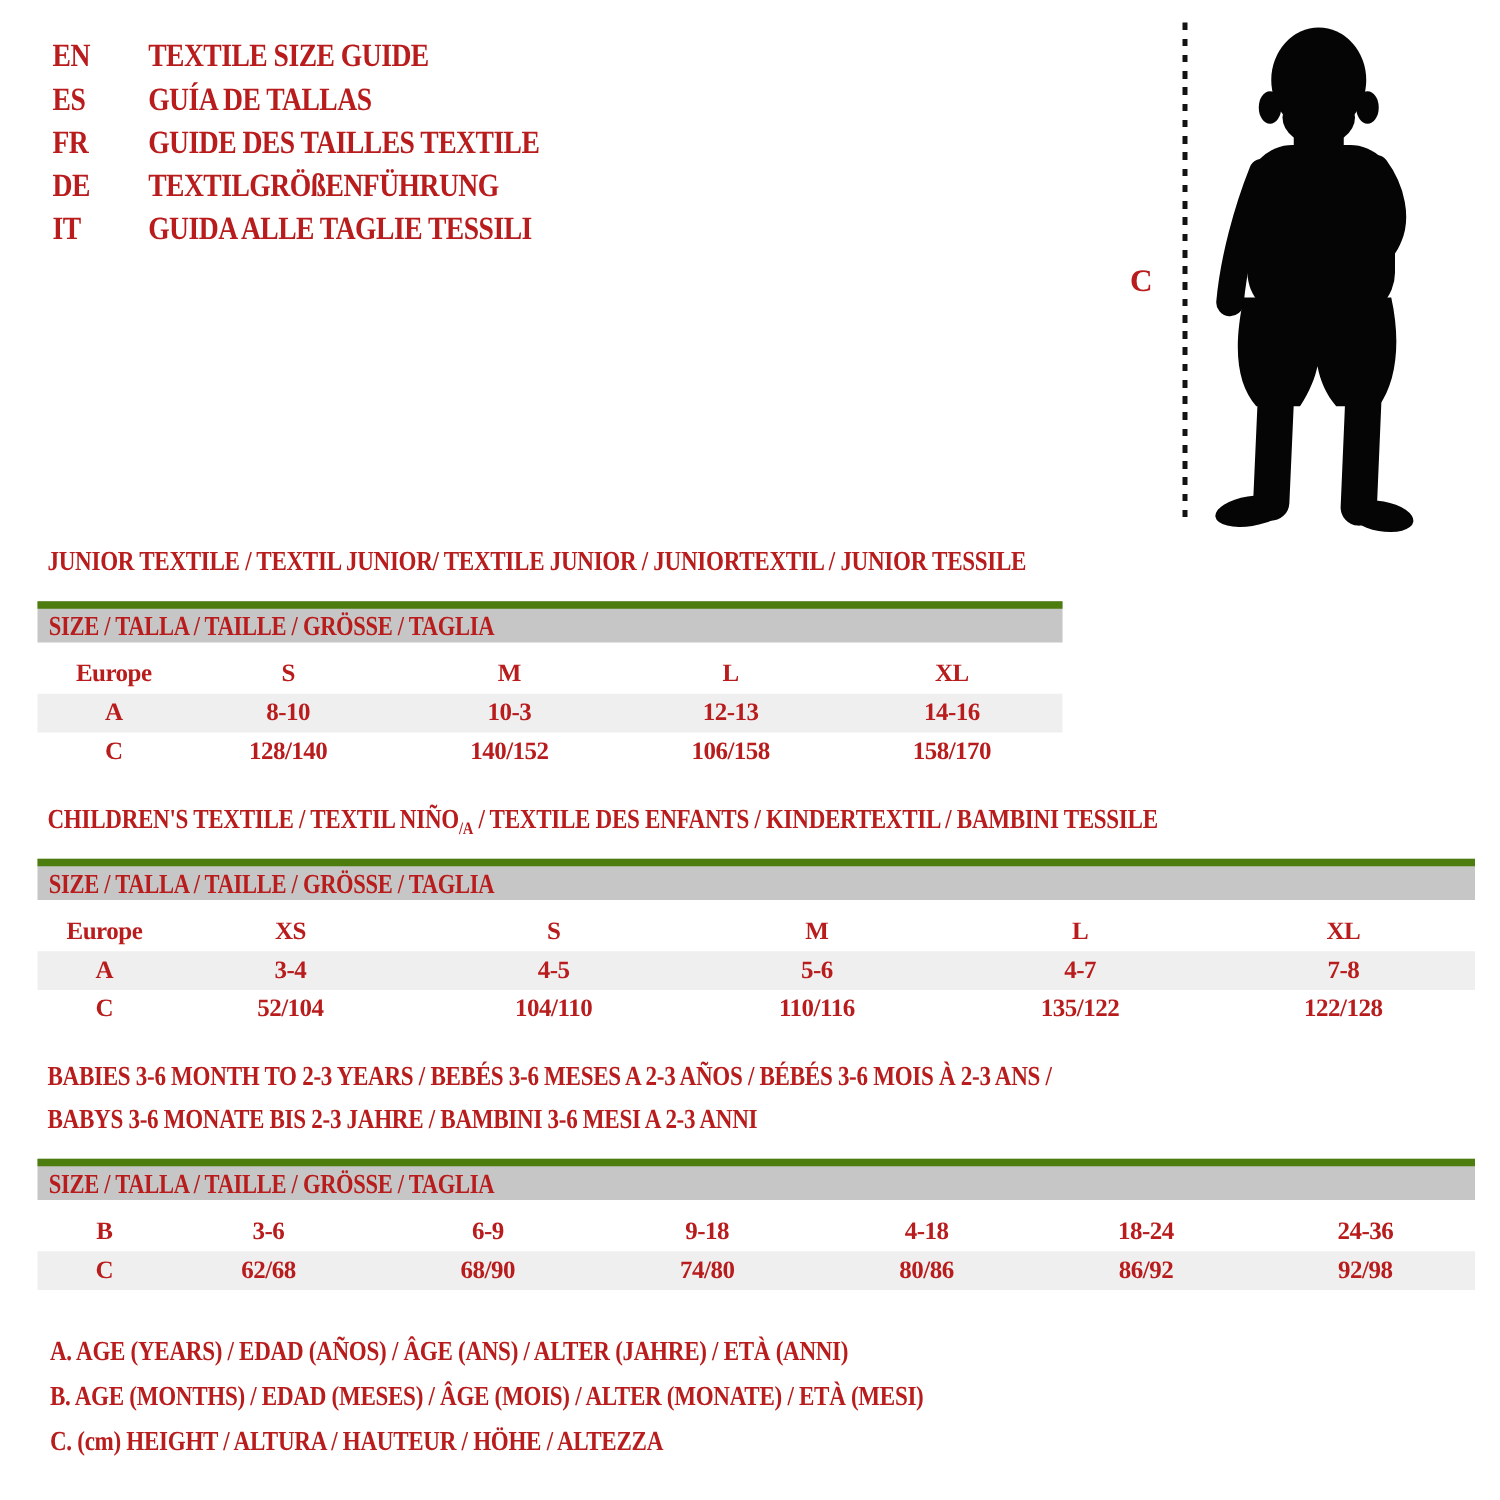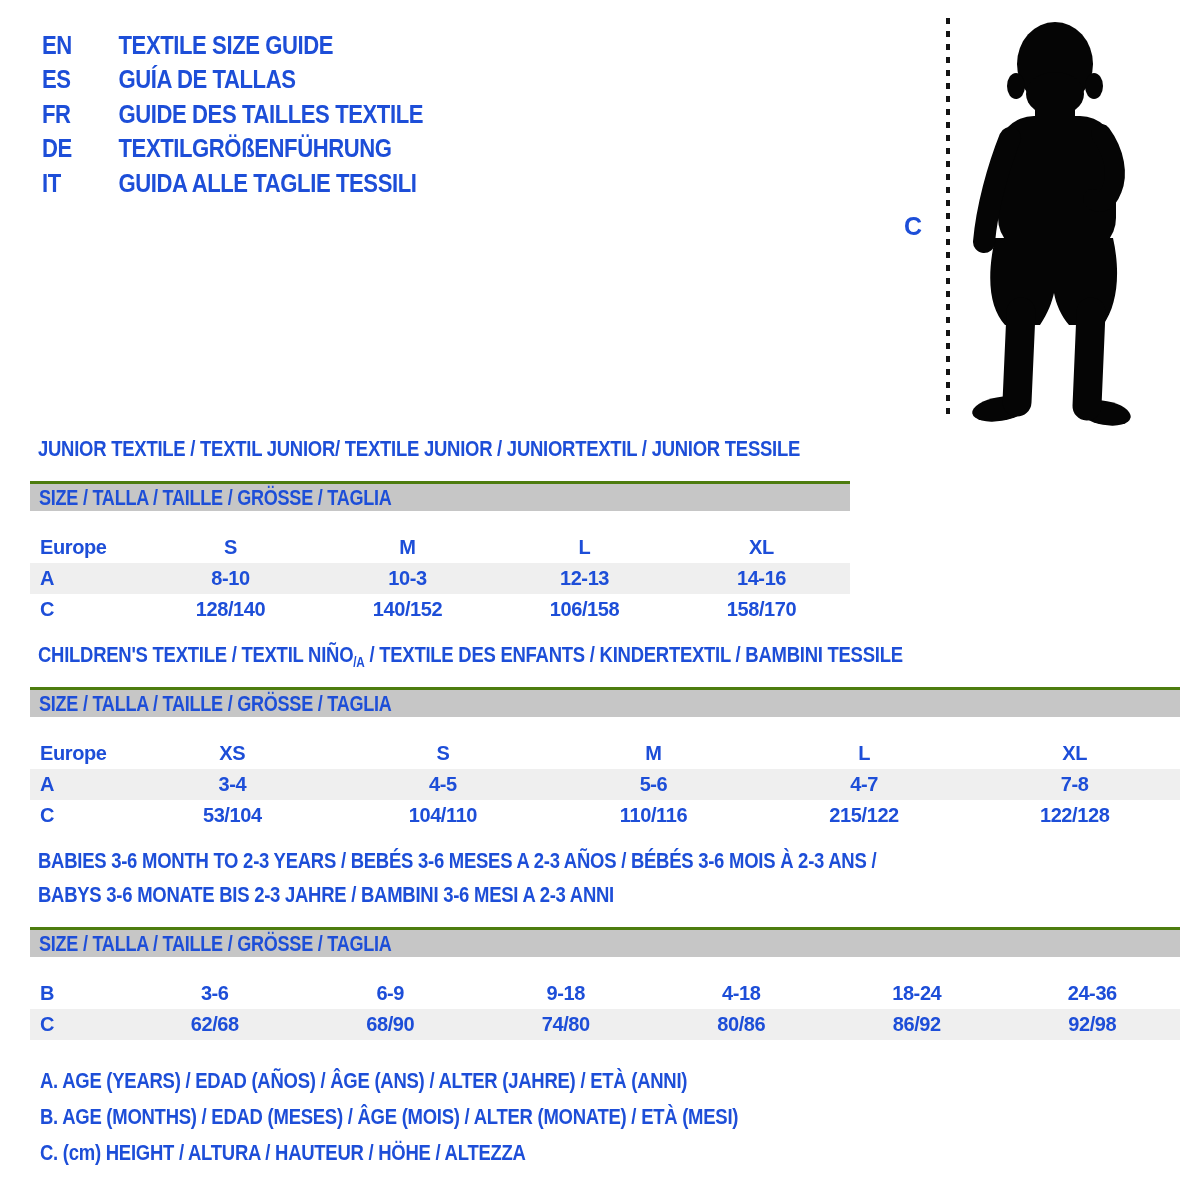--- a/index.html
+++ b/index.html
@@ -1,18 +1,18 @@
 <!DOCTYPE html>
 <html><head>
 <meta charset="utf-8">
 <style>
   html,body { margin:0; padding:0; background:#ffffff; }
   .canvas {
     position:relative; width:1200px; height:1200px; background:#ffffff;
-    font-family:Liberation Sans, sans-serif; font-weight:bold; color:#1d4ed8;
+    font-family:Liberation Serif, serif; font-weight:bold; color:#b91c1c;
     overflow:hidden;
   }
 
   
   .langs { position:absolute; left:42px; top:28px; }
   .lang-row {
     display:flex; align-items:center; height:34.5px; font-size:26px;
     letter-spacing:-0.5px; white-space:nowrap;
     transform:scaleX(0.85); transform-origin:0 50%;
   }
@@ -38,30 +38,30 @@
   #babies-title-2 { top:882px; }
   .tsub { font-size:14px; vertical-align:-5px; }
 
   
   .size-table { position:absolute; left:30px; }
   #junior-table   { top:481px; width:820px;  }
   #children-table { top:687px; width:1150px; }
   #babies-table   { top:927px; width:1150px; }
 
   .thead {
-    background:#c6c6c6; border-top:3px solid #4d7c0f; height:27px;
-    display:flex; align-items:flex-end; padding-left:9px; margin-bottom:21px;
+    background:#c6c6c6; border-top:6px solid #4d7c0f; height:27px;
+    display:flex; align-items:flex-end; padding-left:9px; margin-bottom:10px;
   }
   .thead-text {
     display:inline-block; font-size:22px; letter-spacing:-0.3px; white-space:nowrap;
     transform:scaleX(0.82); transform-origin:0 50%;
   }
   .trow { display:flex; align-items:center; height:31px; font-size:20px; letter-spacing:-0.4px; }
   .trow.shaded { background:#efefef; }
-  .tlabel { box-sizing:border-box; padding-left:10px; }
+  .tlabel { box-sizing:border-box; padding-left:10px;text-align:center; }
   #junior-table .tlabel { width:112px; }
   #children-table .tlabel, #babies-table .tlabel { width:97px; }
   .tcell { flex:1; text-align:center; }
 
   
   .legend-line {
     position:absolute; left:40px; font-size:22px; letter-spacing:-0.3px;
     white-space:nowrap; transform:scaleX(0.84); transform-origin:0 50%;
   }
   #legend-0 { top:1068px; }
@@ -164,24 +164,24 @@
     <div class="trow shaded">
       <span class="tlabel">A</span>
       <span class="tcell">3-4</span>
       <span class="tcell">4-5</span>
       <span class="tcell">5-6</span>
       <span class="tcell">4-7</span>
       <span class="tcell">7-8</span>
     </div>
     <div class="trow">
       <span class="tlabel">C</span>
-      <span class="tcell">53/104</span>
+      <span class="tcell">52/104</span>
       <span class="tcell">104/110</span>
       <span class="tcell">110/116</span>
-      <span class="tcell">215/122</span>
+      <span class="tcell">135/122</span>
       <span class="tcell">122/128</span>
     </div>
   </div>
 
   <div class="sec-title" id="babies-title-1">BABIES 3-6 MONTH TO 2-3 YEARS / BEBÉS 3-6 MESES A 2-3 AÑOS / BÉBÉS 3-6 MOIS À 2-3 ANS /</div>
   <div class="sec-title" id="babies-title-2">BABYS 3-6 MONATE BIS 2-3 JAHRE / BAMBINI 3-6 MESI A 2-3 ANNI</div>
   <div class="size-table" id="babies-table">
     <div class="thead">
       <span class="thead-text">SIZE / TALLA / TAILLE / GRÖSSE / TAGLIA</span>
     </div>

